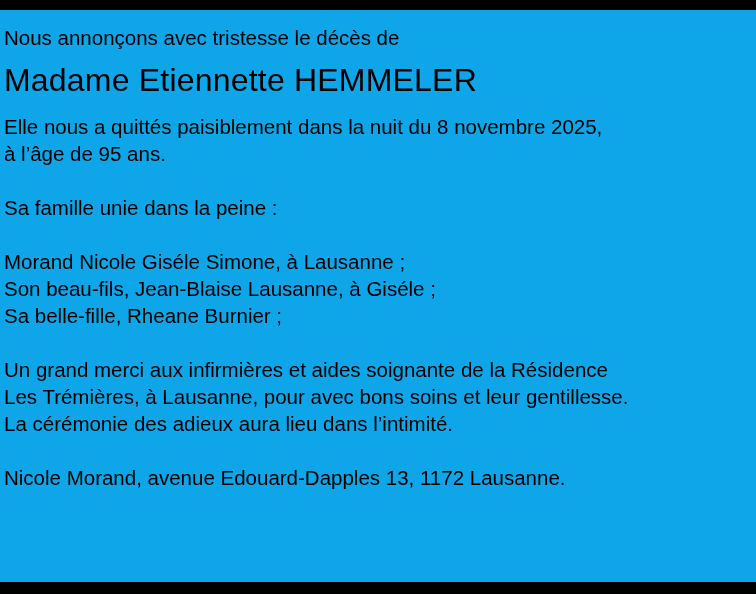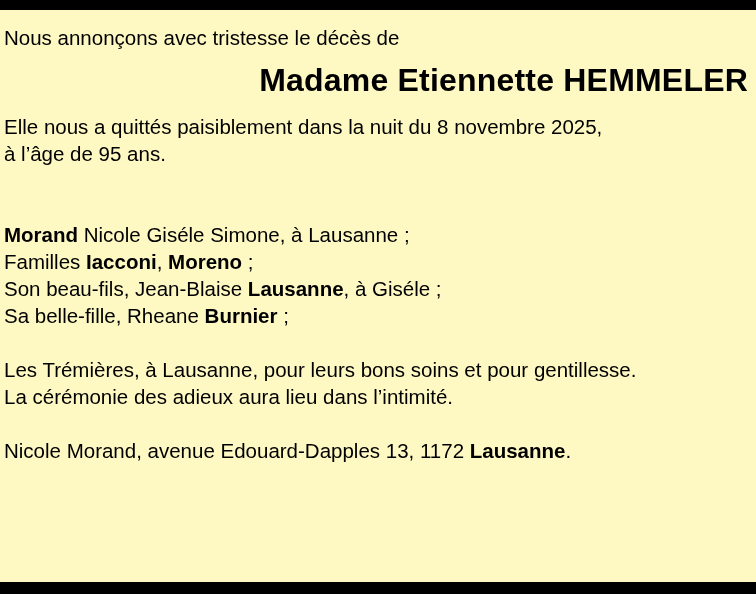--- a/index.html
+++ b/index.html
@@ -12,80 +12,79 @@
     background: #000000;
     font-family: "Liberation Sans", sans-serif;
     overflow: hidden;
   }
   .notice {
     position: absolute;
     left: 0;
     top: 10px;
     width: 756px;
     height: 572px;
-    background: #fef9c3;
+    background: #0ea5e9;
     box-sizing: border-box;
     padding: 14px 8px 0 4px;
   }
   .line {
     font-size: 20.5px;
     line-height: 27px;
     color: #000000;
     white-space: nowrap;
   }
   .spacer {
     height: 27px;
   }
   .name-line {
-    text-align: right;
+    text-align: left;
     font-size: 32px;
-    font-weight: bold;
+    font-weight: normal;
     line-height: 46px;
     color: #000000;
     letter-spacing: 0.2px;
     padding: 6px 0 10px 0;
   }
   .b {
-    font-weight: bold;
+    font-weight: normal;
     margin-top: 32px;
   }
 </style>
 </head>
 <body>
 
 <div class="notice">
 
   <div class="line">Nous annonçons avec tristesse le décès de</div>
 
   <div class="name-line">Madame Etiennette HEMMELER</div>
 
   <div class="line">Elle nous a quittés paisiblement dans la nuit du 8 novembre 2025,</div>
   <div class="line">à l’âge de 95 ans.</div>
 
   <div class="spacer"></div>
 
+  <div class="line">Sa famille unie dans la peine :</div>
 
   <div class="spacer"></div>
 
   <div class="line">
     <span class="b">Morand</span><span> Nicole Giséle Simone, à Lausanne ;</span>
-  </div>
-  <div class="line">
-    <span>Familles </span><span class="b">Iacconi</span><span>, </span><span class="b">Moreno</span><span> ;</span>
   </div>
   <div class="line">
     <span>Son beau-fils, Jean-Blaise </span><span class="b">Lausanne</span><span>, à Giséle ;</span>
   </div>
   <div class="line">
     <span>Sa belle-fille, Rheane </span><span class="b">Burnier</span><span> ;</span>
   </div>
 
   <div class="spacer"></div>
 
-  <div class="line">Les Trémières, à Lausanne, pour leurs bons soins et pour gentillesse.</div>
+  <div class="line">Un grand merci aux infirmières et aides soignante de la Résidence</div>
+  <div class="line">Les Trémières, à Lausanne, pour avec bons soins et leur gentillesse.</div>
   <div class="line">La cérémonie des adieux aura lieu dans l’intimité.</div>
 
   <div class="spacer"></div>
 
   <div class="line">
     <span>Nicole Morand, avenue Edouard-Dapples 13, 1172 </span><span class="b">Lausanne</span><span>.</span>
   </div>
 
 </div>
 

